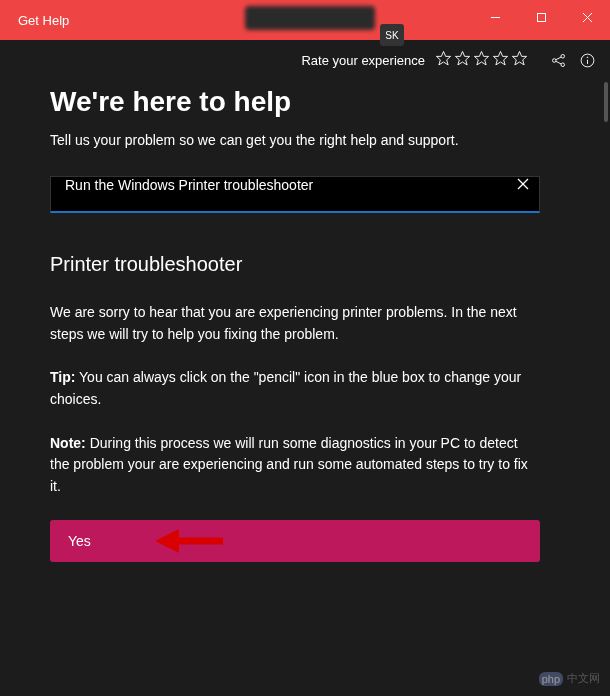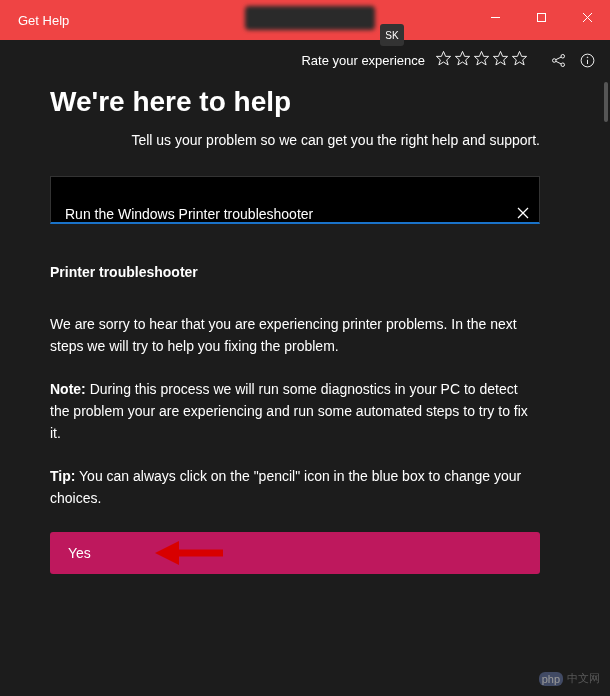--- a/index.html
+++ b/index.html
@@ -80,43 +80,43 @@
     .scrollbar-fake {
       position: absolute;
       right: 2px;
       top: 82px;
       width: 4px;
       height: 40px;
       background: #555;
       border-radius: 2px;
     }
     h1 { font-size: 28px; font-weight: 600; margin-bottom: 14px; }
-    .subtitle { font-size: 14px; margin-bottom: 28px; text-align: right; }
+    .subtitle { font-size: 14px; margin-bottom: 28px; }
     .search-box {
       background: #000;
       border-top: 1px solid #333;
       border-left: 1px solid #333;
       border-right: 1px solid #333;
       border-bottom: 2px solid #1a73c9;
-      height: 48px;
-      display: flex;
-      align-items: flex-end;
+      height: 37px;
+      display: flex;
+      align-items: flex-start;
       padding: 0 10px 0 14px;
       margin-bottom: 40px;
     }
     .search-box input {
       flex: 1;
       background: transparent;
       border: none;
       color: #fff;
       font-size: 14px;
       outline: none;
     }
     .search-box .clear { color: #fff; font-size: 14px; cursor: pointer; }
-    .section-title { font-size: 14px; font-weight: 700; margin-bottom: 34px; }
+    .section-title { font-size: 20px; font-weight: 400; margin-bottom: 26px; }
     .para { font-size: 14px; line-height: 1.55; margin-bottom: 22px; }
     .para strong { font-weight: 700; }
     .response-btn {
       width: 100%;
       background: #be185d;
       border: none;
       color: #fff;
       text-align: left;
       padding: 13px 18px;
       font-size: 14px;
@@ -228,25 +228,25 @@
           <line x1="11" y1="1" x2="1" y2="11" stroke="#fff" stroke-width="1.3"></line>
         </svg>
     </span>
   </div>
 
   <p class="section-title">Printer troubleshooter</p>
 
   <p class="para">We are sorry to hear that you are experiencing printer problems. In the next steps we will try to help you fixing the problem.</p>
 
   <p class="para">
+    <strong>Tip:</strong><span> You can always click on the "pencil" icon in the blue box to change your choices.</span>
+  </p>
+
+  <p class="para">
     <strong>Note:</strong><span> During this process we will run some diagnostics in your PC to detect the problem your are experiencing and run some automated steps to try to fix it.</span>
-  </p>
-
-  <p class="para">
-    <strong>Tip:</strong><span> You can always click on the "pencil" icon in the blue box to change your choices.</span>
   </p>
 
 
   <button class="response-btn">
     <span>Yes</span>
     <span class="arrow-overlay">
       <svg width="70" height="28" viewBox="0 0 70 28">
         <line x1="68" y1="14" x2="14" y2="14" stroke="#d80000" stroke-width="7"></line>
         <polygon points="0,14 24,2 24,26" fill="#d80000"></polygon>
       </svg>

